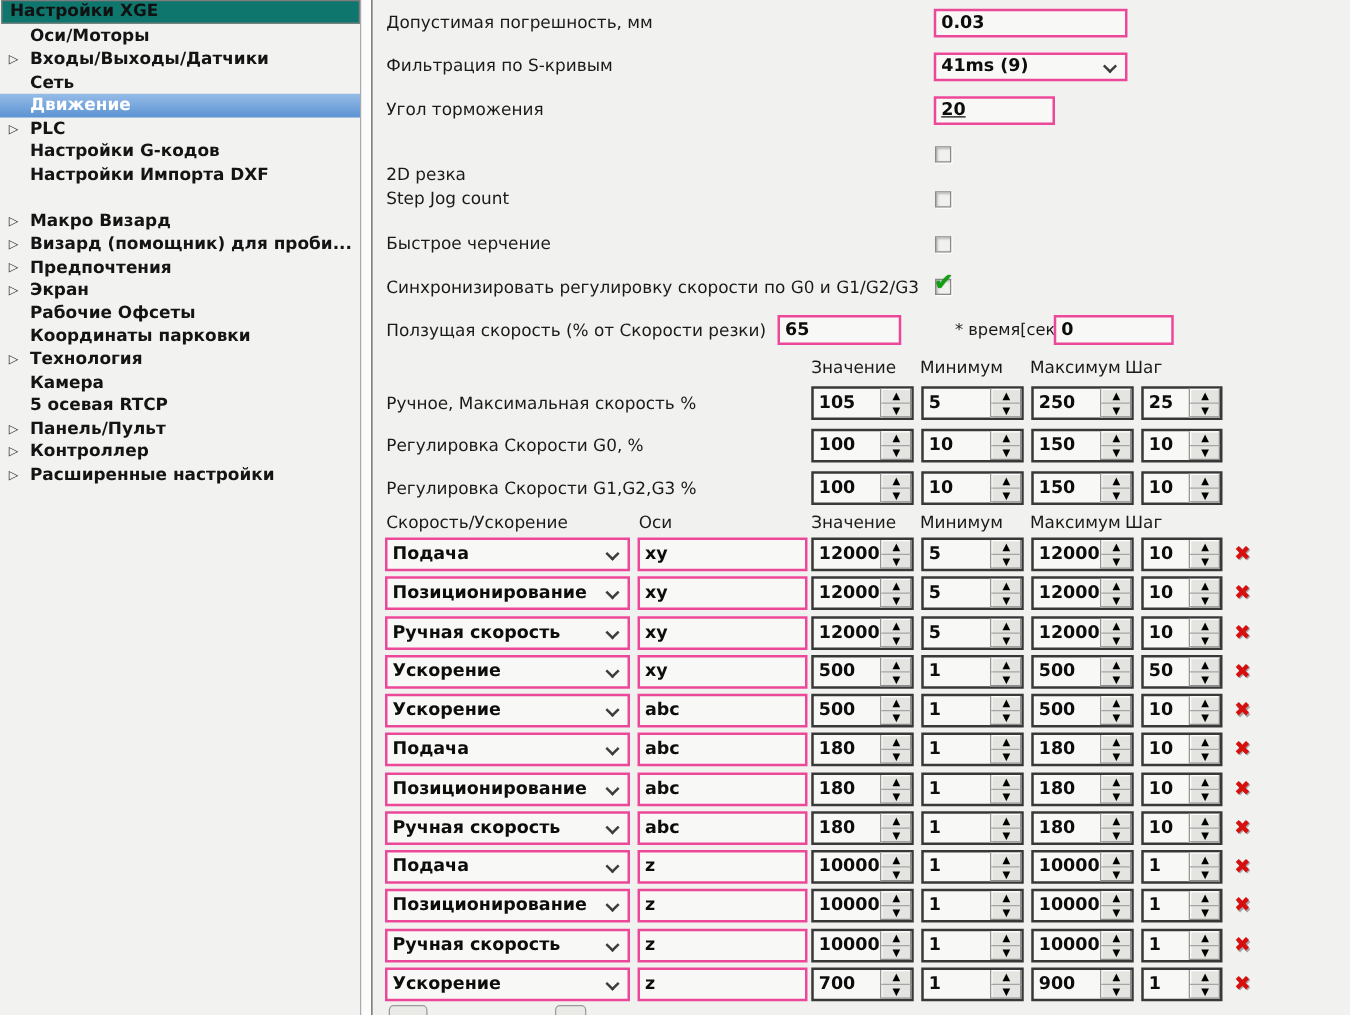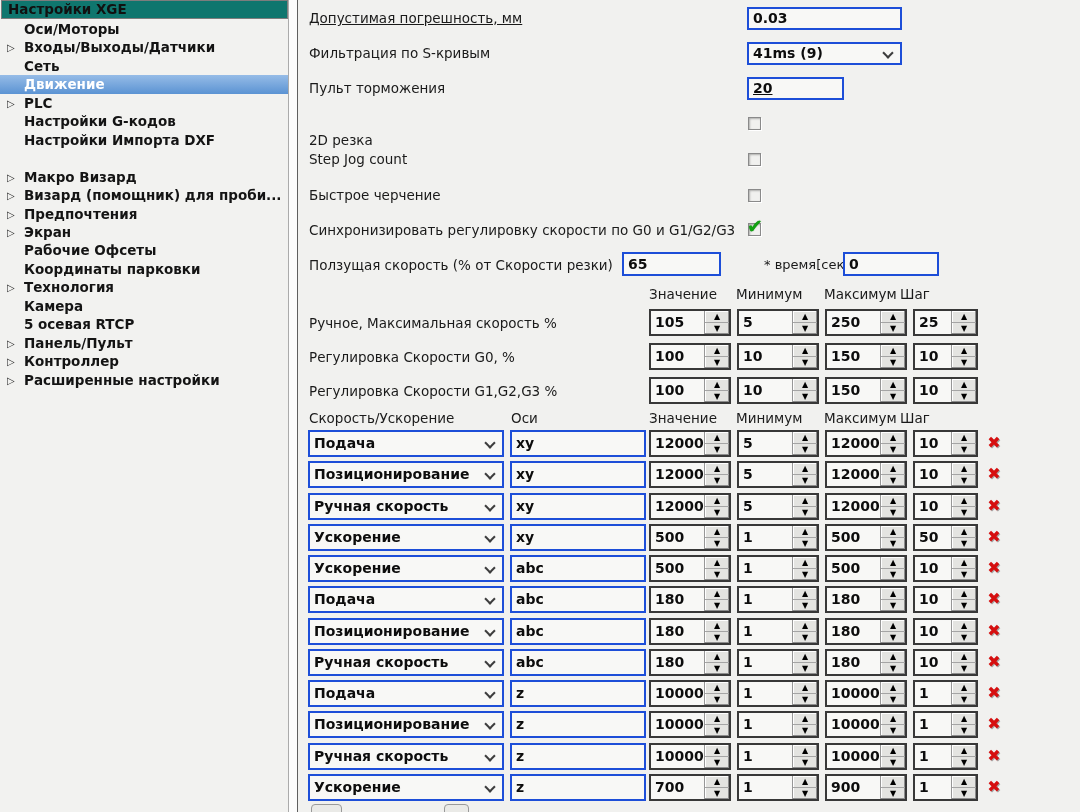--- a/index.html
+++ b/index.html
@@ -19,21 +19,21 @@
   .titem .tlabel{position:absolute;left:24px;}
   .titem.sel{background:linear-gradient(#96bce7,#5b93d3);color:#ffffff;}
   .exp{position:absolute;left:7px;top:0;font-size:10px;line-height:19px;color:#2f2f2f;}
 
   
   .panel{position:absolute;left:297px;top:0;width:783px;height:812px;background:#f1f1ef;
         border-left:1px solid #5f5f5f;box-sizing:border-box;}
   .lbl{position:absolute;font-size:13.5px;color:#1a1a1a;white-space:nowrap;}
   .hdr{position:absolute;font-size:13.5px;color:#1a1a1a;white-space:nowrap;}
 
-  .field{position:absolute;background:#f8f8f6;border:2px solid #1d4ed8;box-sizing:border-box;
+  .field{position:absolute;background:#f8f8f6;border:2px solid #ec4899;box-sizing:border-box;
         font-weight:bold;font-size:14px;color:#0d0d0d;padding:0 4px;white-space:nowrap;overflow:hidden;}
   .h23{height:23px;line-height:19px;}
   .h24{height:24px;line-height:20px;}
   .h27{height:27px;line-height:23px;}
 
   .combo{cursor:default;}
   .chev{position:absolute;right:8px;top:calc(50% - 5px);width:6px;height:6px;
         border-left:2px solid #3d3d3d;border-bottom:2px solid #3d3d3d;transform:rotate(-45deg);}
 
   .spin{position:absolute;height:27px;background:#f8f8f6;border:2px solid #383838;box-sizing:border-box;}
@@ -129,30 +129,30 @@
           <span class="exp">▷</span>
           <span class="tlabel">Расширенные настройки</span>
         </div>
       </div>
     <div class="shdr">Настройки XGE</div>
     <div class="sscroll"></div>
   </div>
 
   <div class="panel">
 
-    <div class="lbl" style="left:11px;top:10px;text-decoration:underline;">Допустимая погрешность, мм</div>
+    <div class="lbl" style="left:11px;top:10px;">Допустимая погрешность, мм</div>
     <div class="field h23" style="left:449px;top:7px;width:155px;">0.03</div>
 
     <div class="lbl" style="left:11px;top:45px;">Фильтрация по S-кривым</div>
     <div class="field combo h23" style="left:449px;top:42px;width:155px;">
       <span>41ms (9)</span>
       <span class="chev"></span>
     </div>
 
-    <div class="lbl" style="left:11px;top:80px;">Пульт торможения</div>
+    <div class="lbl" style="left:11px;top:80px;">Угол торможения</div>
     <div class="field h23" style="left:449px;top:77px;width:97px;text-decoration:underline;">20</div>
 
     <div class="lbl" style="left:11px;top:116px;margin-top:16px;">2D резка</div>
     <div class="cb" style="left:450px;top:117px;"></div>
 
     <div class="lbl" style="left:11px;top:151px;">Step Jog count</div>
     <div class="cb" style="left:450px;top:153px;"></div>
 
     <div class="lbl" style="left:11px;top:187px;">Быстрое черчение</div>
     <div class="cb" style="left:450px;top:189px;"></div>

